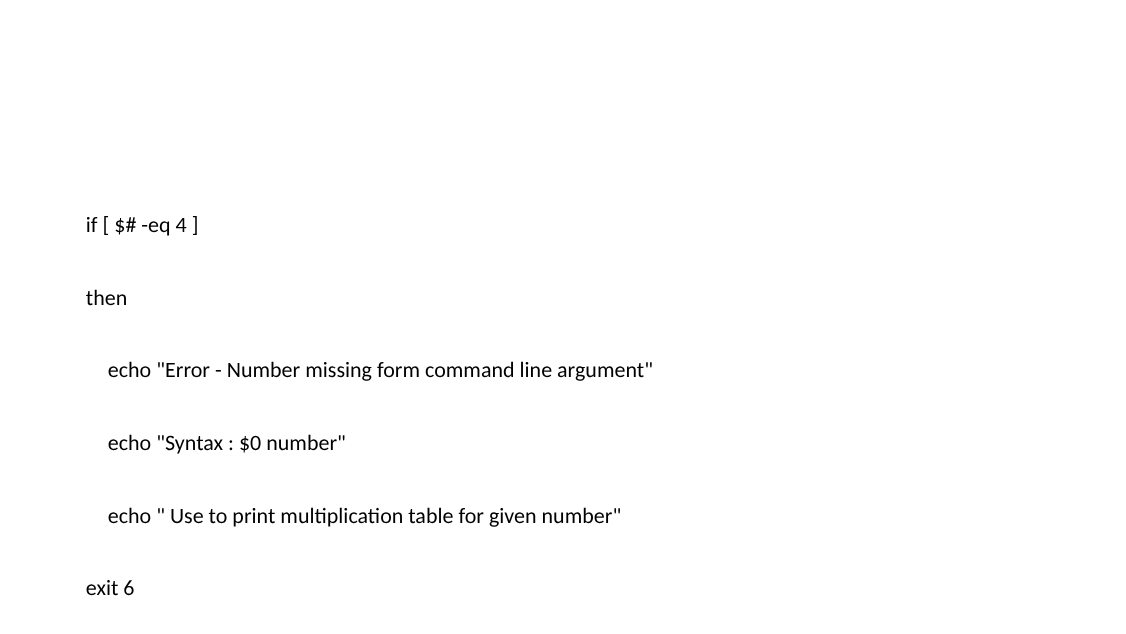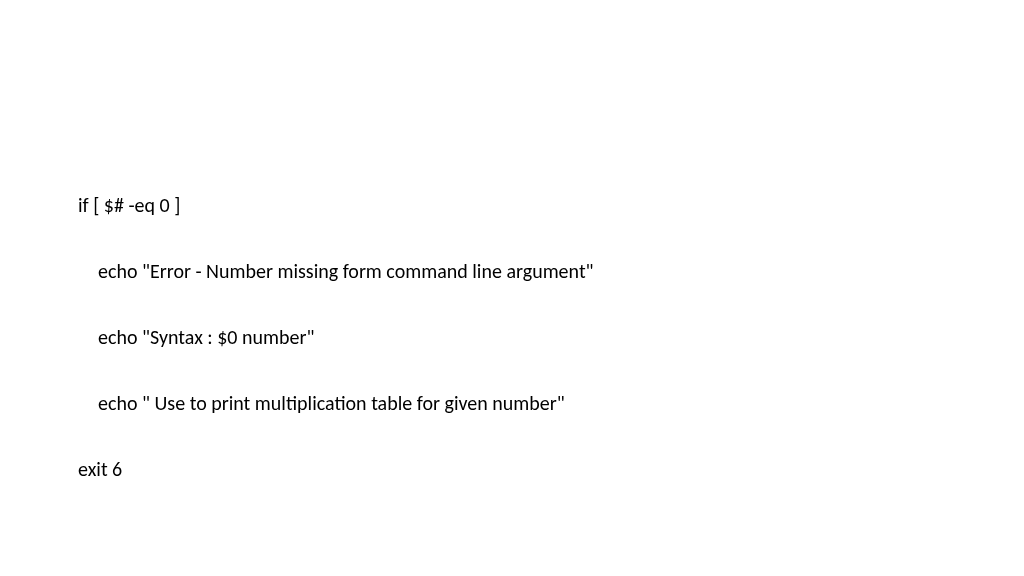--- a/index.html
+++ b/index.html
@@ -21,21 +21,22 @@
       white-space: pre;
     }
     .indent {
       padding-left: 20px;
     }
   </style>
 </head>
 <body>
 
 <div class="code-block">
-  <div>if [ $# -eq 0 ]</div>
+  <div>if [ $# -eq 4 ]</div>
+  <div>then</div>
   <div class="indent">echo "Error - Number missing form command line argument"</div>
   <div class="indent">echo "Syntax : $0 number"</div>
   <div class="indent">echo " Use to print multiplication table for given number"</div>
   <div>exit 6</div>
   
   
   
   
   
   

